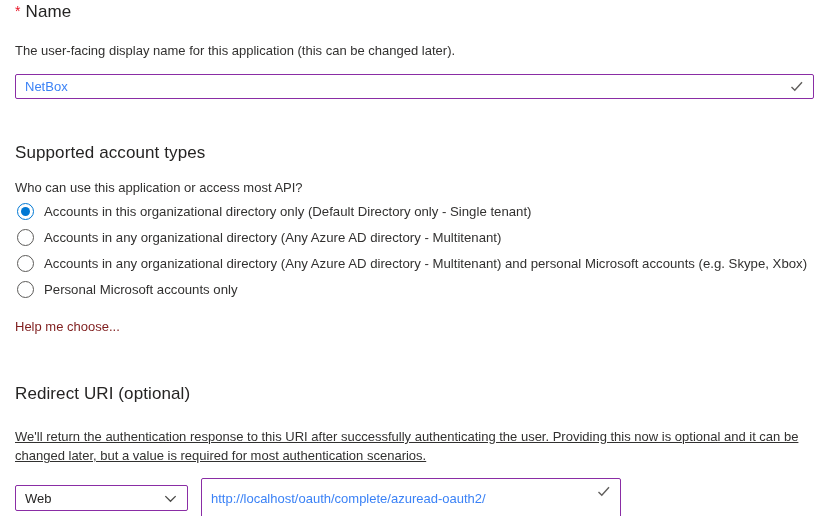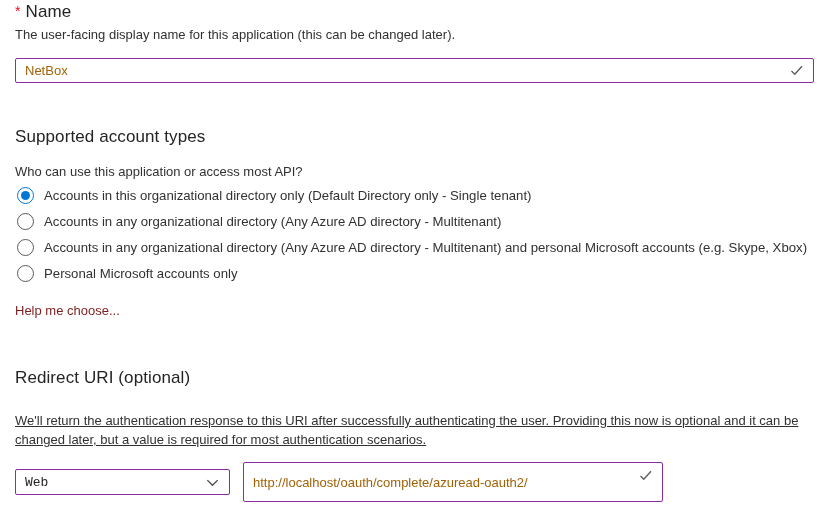--- a/index.html
+++ b/index.html
@@ -26,35 +26,35 @@
   .required-marker {
     color: #e81123;
     margin-right: 5px;
     font-size: 14px;
     vertical-align: 1px;
   }
   .desc-text {
     font-size: 13px;
     line-height: 16px;
     color: #323130;
-    margin-top: 4px;
+    margin-top: 20px;
   }
   .input-wrap {
     position: relative;
     margin-top: 15px;
     width: 799px;
   }
   .text-input {
     width: 100%;
     height: 25px;
     border: 1.5px solid #8a2da5;
     border-radius: 2px;
     font-family: "Liberation Sans", sans-serif;
     font-size: 13px;
-    color: #a16207;
+    color: #3b82f6;
     padding: 0 28px 0 9px;
     outline: none;
     background: #fff;
   }
   .valid-check {
     position: absolute;
     right: 9px;
     top: 4px;
     width: 16px;
     height: 16px;
@@ -121,29 +121,28 @@
     width: 799px;
     text-decoration: underline;
   }
   .uri-row {
     margin-top: 13px;
     display: flex;
     align-items: center;
   }
   .platform-select {
     position: relative;
-    width: 215px;
+    width: 173px;
     height: 26px;
     border: 1.5px solid #8a2da5;
     border-radius: 2px;
     background: #fff;
     display: flex;
     align-items: center;
     cursor: pointer;
-    font-family: Liberation Mono, monospace;
   }
   .platform-select .select-value {
     font-size: 13px;
     color: #252423;
     padding-left: 9px;
   }
   .chevron-icon {
     position: absolute;
     right: 9px;
     top: 5px;

